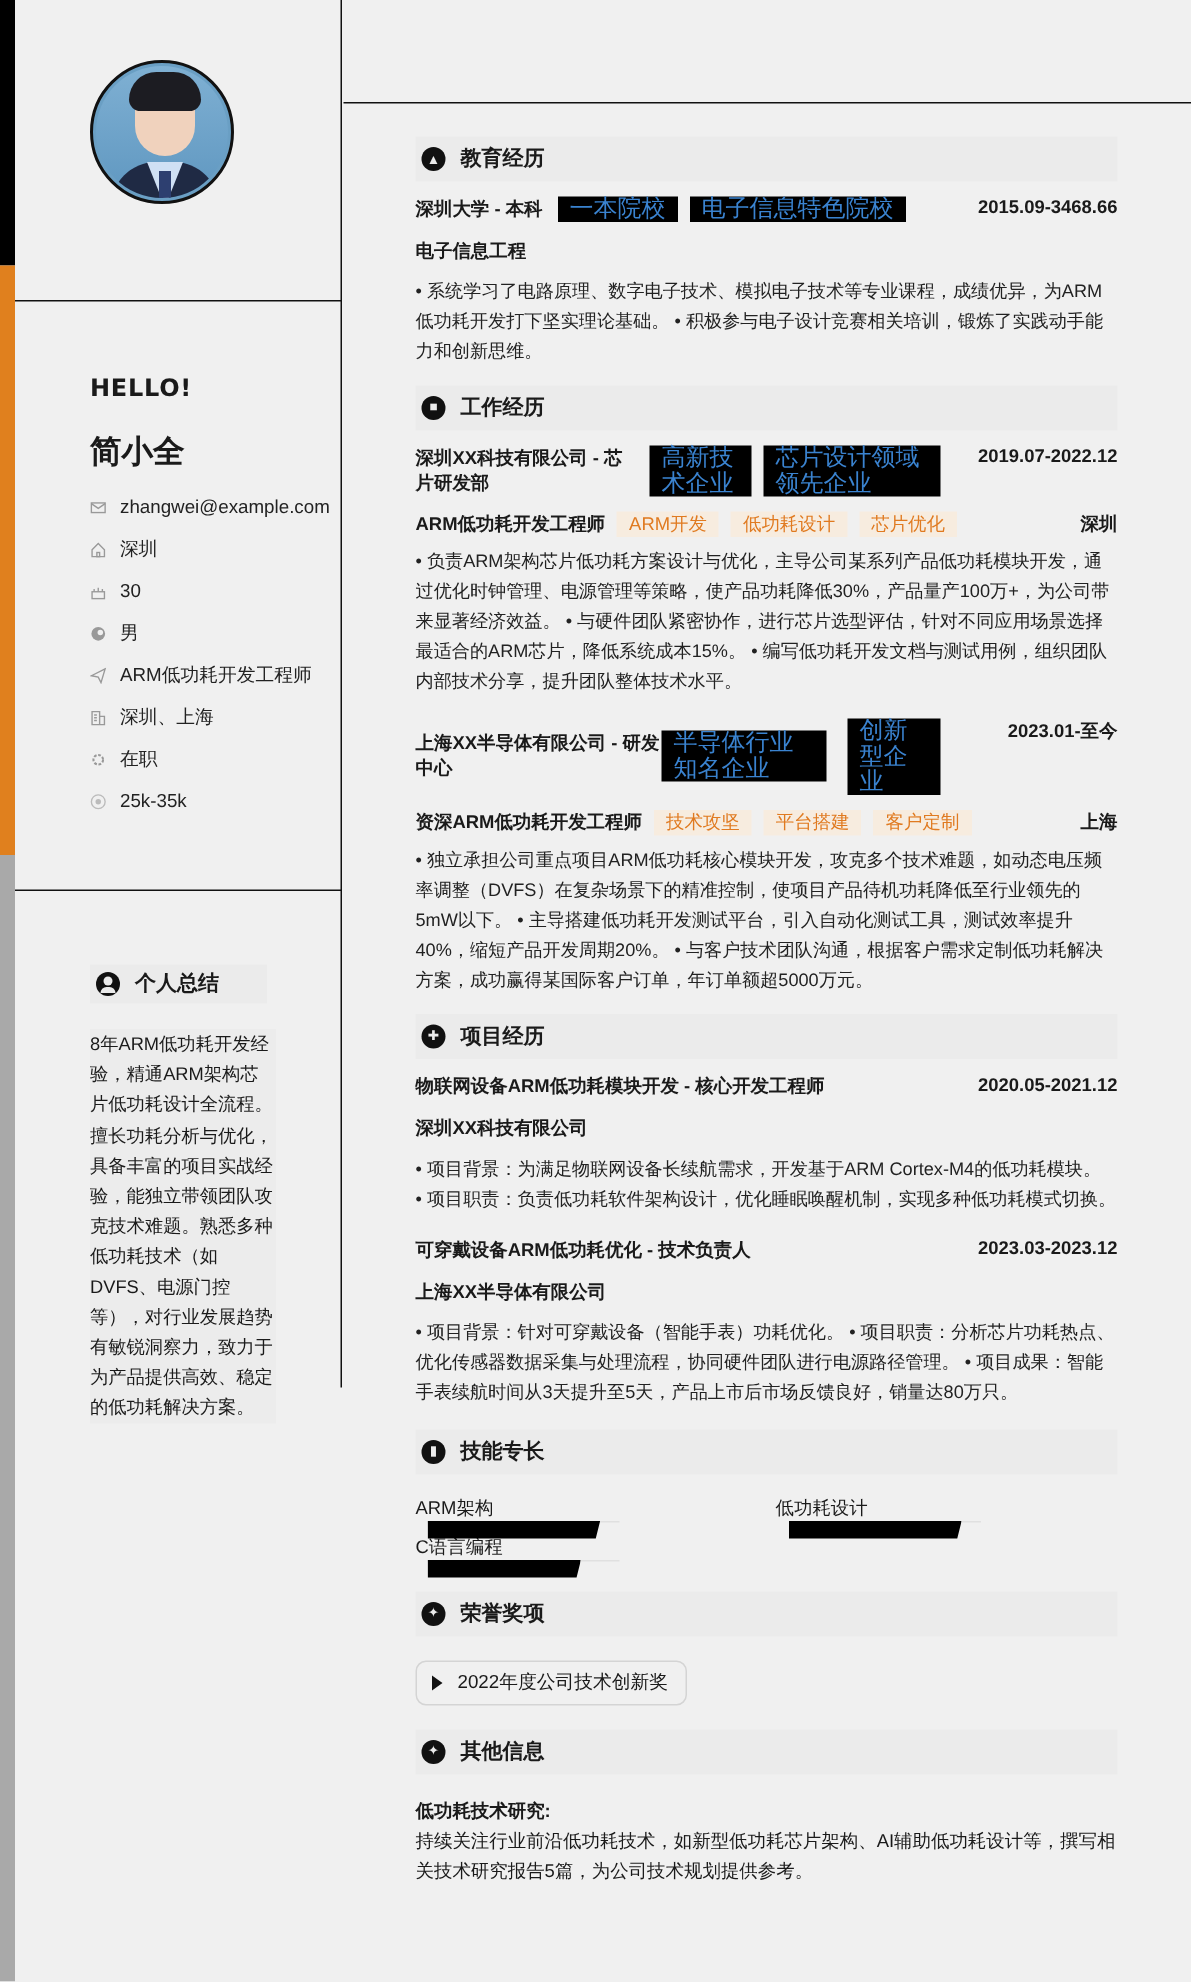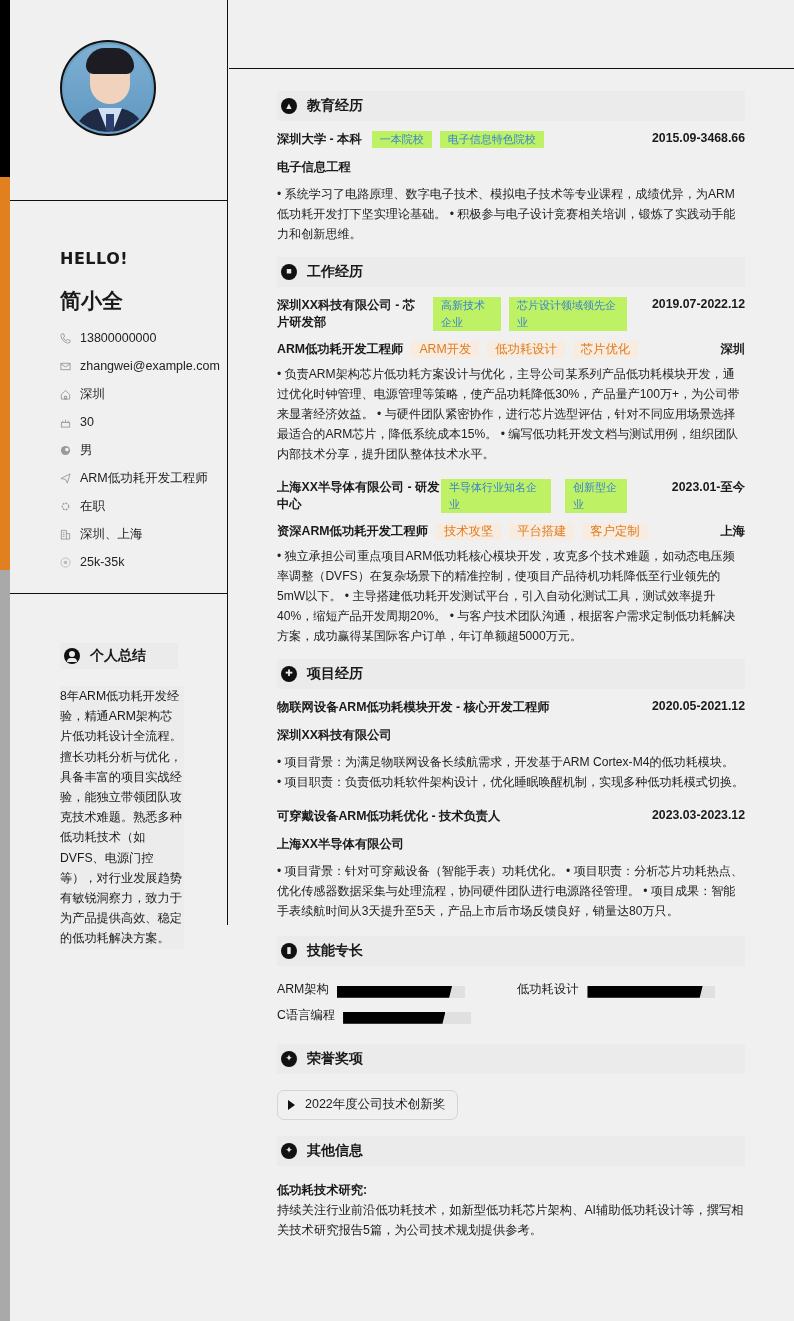--- a/index.html
+++ b/index.html
@@ -42,26 +42,26 @@
   .main-top-line { position: absolute; left: 0; top: 68px; width: 565px; border-top: 1.5px solid #111; }
   .content { position: absolute; left: 48px; top: 91px; width: 468px; }
 
   .sec-head { height: 30px; background: #ebebeb; display: flex; align-items: center; padding-left: 4px; margin-bottom: 8px; }
   .sec-head .hic { width: 16px; height: 16px; border-radius: 50%; background: #111; margin-right: 10px; display: flex; align-items: center; justify-content: center; color: #ebebeb; font-size: 9px; line-height: 1; }
   .sec-head span.title { font-size: 14px; font-weight: bold; }
 
   .row { display: flex; align-items: flex-start; justify-content: space-between; font-size: 12.3px; }
   .row .left { display: flex; align-items: center; }
   .bold { font-weight: bold; }
-  .tag-blue { color: #3a83d0; background: #bef264; padding: 0 8px; margin-left: 8px; font-size: 11px; line-height: 17px; }
+  .tag-blue { color: #3a83d0; background: #000000; padding: 0 8px; margin-left: 8px; font-size: 16px; line-height: 17px; }
   .tag-orange { color: #e07a20; background: #f7ecdf; padding: 0 8px; margin-left: 8px; font-size: 12.3px; line-height: 17px; }
   .para { font-size: 12.1px; line-height: 20.2px; color: #222; }
 
   .skills { display: grid; grid-template-columns: 240px 228px; row-gap: 8px; margin-top: 2px; }
-  .skill { display: flex; align-items: flex-end; font-size: 12.3px; height: 18px; }
+  .skill { display: flex; align-items: flex-start; font-size: 12.3px; height: 18px; flex-direction: column; }
   .skill .bar { margin-left: 8px; height: 12px; background: #e0e0e0; position: relative; }
   .skill .bar .fill { position: absolute; left: 0; top: 0; height: 12px; background: #000; clip-path: polygon(0 0, 100% 0, calc(100% - 3px) 100%, 0 100%); }
   .award { display: inline-flex; align-items: center; height: 30px; padding: 0 12px 0 10px; border: 1px solid #d4d4d4; border-radius: 7px; font-size: 12.5px; background: #f0f0f0; }
   .award .tri { width: 0; height: 0; border-left: 7px solid #111; border-top: 5px solid transparent; border-bottom: 5px solid transparent; margin-right: 10px; }
   .other-row { display: flex; font-size: 12.3px; line-height: 20px; flex-direction: column; }
   .other-row .lbl { font-weight: bold; white-space: nowrap; width: 96px; }
 </style>
 </head>
 <body>
 
@@ -80,28 +80,20 @@
     </div>
   </div>
   <div class="sb-hline" style="top:200px"></div>
   <div class="hello">HELLO!</div>
   <div class="name">简小全</div>
 
   <div class="info-list">
     <div class="info-row">
       <span class="ic">
           <svg viewBox="0 0 12 12">
-            <path d="M2 1 L4 1 L5 4 L3.5 5 Q5 8 7 8.5 L8 7 L11 8 L11 10 Q10 11 8 11 Q2 9 1 3 Q1 1 2 1Z" fill="none" stroke="#999" stroke-width="1"></path>
-          </svg>
-        </span>
-      <span>13800000000</span>
-    </div>
-    <div class="info-row">
-      <span class="ic">
-          <svg viewBox="0 0 12 12">
             <rect x="1" y="2.5" width="10" height="7" fill="none" stroke="#999"></rect>
             <path d="M1 3 L6 6.5 L11 3" fill="none" stroke="#999"></path>
           </svg>
         </span>
       <span>zhangwei@example.com</span>
     </div>
     <div class="info-row">
       <span class="ic">
           <svg viewBox="0 0 12 12">
             <path d="M1.5 6 L6 1.5 L10.5 6 L10.5 11 L1.5 11 Z" fill="none" stroke="#999"></path>
@@ -132,33 +124,33 @@
       <span class="ic">
           <svg viewBox="0 0 12 12">
             <path d="M1 6 L11 1 L8 11 L6 7 Z" fill="none" stroke="#999"></path>
           </svg>
         </span>
       <span>ARM低功耗开发工程师</span>
     </div>
     <div class="info-row">
       <span class="ic">
           <svg viewBox="0 0 12 12">
-            <circle cx="6" cy="6" r="3.5" fill="none" stroke="#999" stroke-width="1.5" stroke-dasharray="2 1.2"></circle>
-          </svg>
-        </span>
-      <span>在职</span>
-    </div>
-    <div class="info-row">
-      <span class="ic">
-          <svg viewBox="0 0 12 12">
             <path d="M1.5 11 L1.5 1.5 L7 1.5 L7 11 M7 5 L10.5 5 L10.5 11 L1 11" fill="none" stroke="#999"></path>
             <path d="M3 4h2M3 6h2M3 8h2" stroke="#999"></path>
           </svg>
         </span>
       <span>深圳、上海</span>
+    </div>
+    <div class="info-row">
+      <span class="ic">
+          <svg viewBox="0 0 12 12">
+            <circle cx="6" cy="6" r="3.5" fill="none" stroke="#999" stroke-width="1.5" stroke-dasharray="2 1.2"></circle>
+          </svg>
+        </span>
+      <span>在职</span>
     </div>
     <div class="info-row">
       <span class="ic">
           <svg viewBox="0 0 12 12">
             <circle cx="6" cy="6" r="5" fill="none" stroke="#bbb"></circle>
             <circle cx="6" cy="6" r="2" fill="#bbb"></circle>
           </svg>
         </span>
       <span>25k-35k</span>
     </div>

